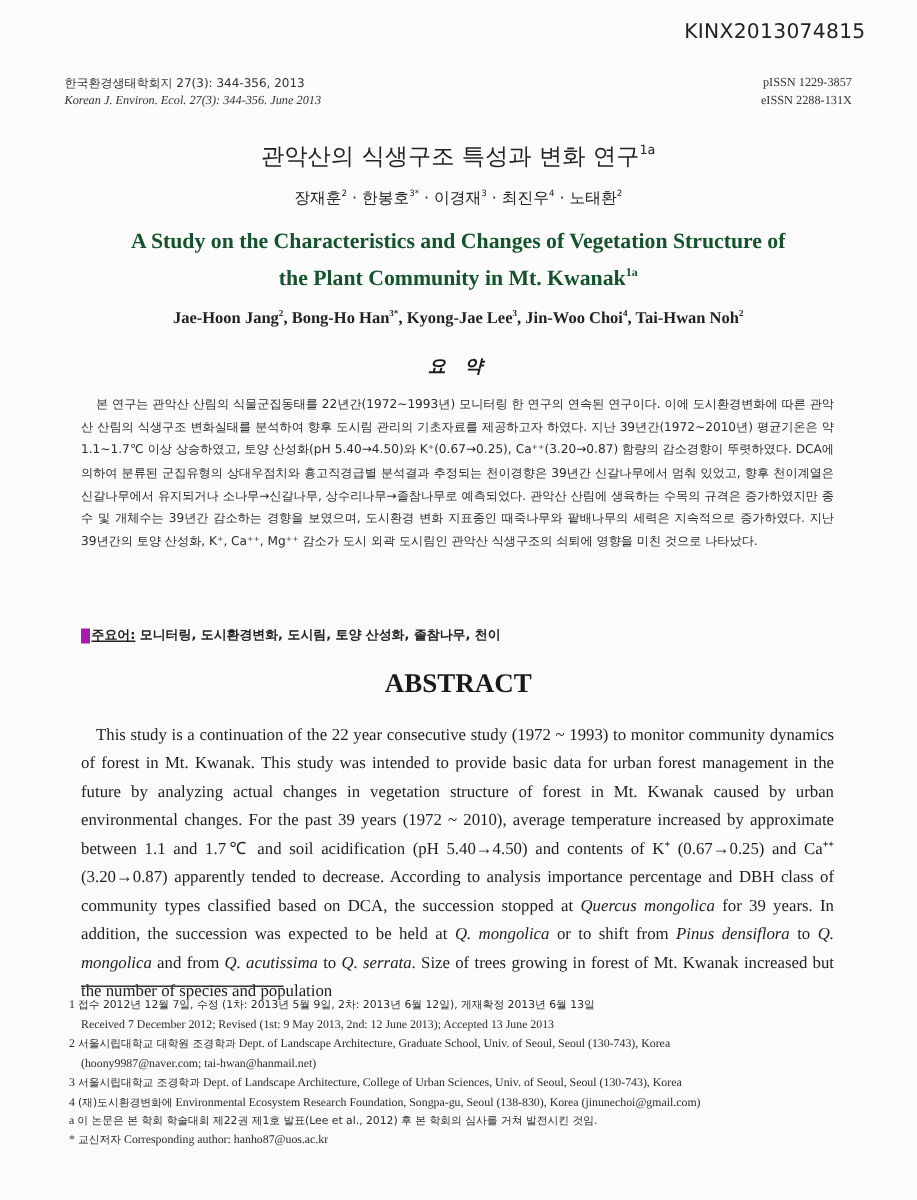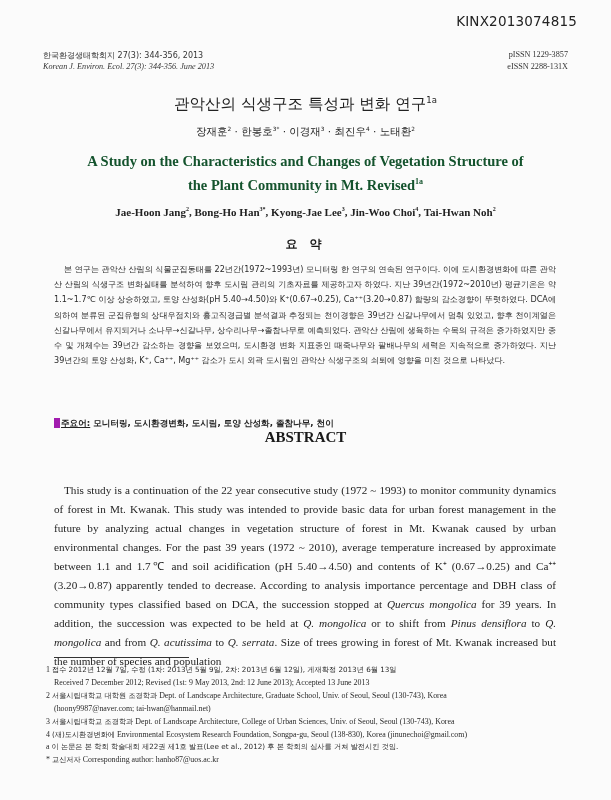--- a/index.html
+++ b/index.html
@@ -12,26 +12,26 @@
   .i1 { top:50px; right:43px; }
   .i2 { top:62px; right:43px; }
   .center { left:0; width:611px; text-align:center; }
   .kotitle { top:94px; font-family:"DejaVu Sans", sans-serif; font-size:15.5px; color:#222; }
   .kotitle sup, .entitle sup, .authors sup, .koauth sup { font-size:0.55em; }
   .koauth { top:125px; font-family:"DejaVu Sans", sans-serif; font-size:10.5px; color:#222; }
   .entitle { font-family:"Liberation Serif", serif; font-weight:bold; font-size:14.5px; color:#14532d; }
   .et1 { top:153px; }
   .et2 { top:177px; }
   .authors { top:206px; font-family:"Liberation Serif", serif; font-weight:bold; font-size:11px; color:#222; }
-  .yoyak { top:236px; font-family:"DejaVu Sans", sans-serif; font-weight:bold; font-size:12px; letter-spacing:4px; }
+  .yoyak { top:236px; font-family:"DejaVu Sans", sans-serif; font-weight:bold; font-size:12px; letter-spacing:4px;font-style:italic; }
   .kopara { top:262px; left:54px; width:502px; font-family:"DejaVu Sans", sans-serif; font-size:8.1px; line-height:15.2px; text-align:justify; color:#2a2a2a; }
   .kopara p { margin:0; text-indent:10px; }
   .keywords { top:418px; left:54px; font-family:"DejaVu Sans", sans-serif; font-weight:bold; font-size:8.6px; color:#222; }
   .keywords .kwlabel { text-decoration:underline; border-left:6px solid #a21caf; padding-left:1px; }
-  .abstract-h { top:429px; font-family:"Liberation Serif", serif; font-weight:bold; font-size:15px; }
+  .abstract-h { top:445px; font-family:"Liberation Serif", serif; font-weight:bold; font-size:18px; }
   .enpara { top:481px; left:54px; width:502px; font-family:"Liberation Serif", serif; font-size:11.2px; line-height:19px; text-align:justify; color:#1e1e1e; }
   .enpara p { margin:0; text-indent:10px; }
   .rule { top:657px; left:54px; width:135px; height:0; border-top:1px solid #333; }
   .foot { top:664px; left:46px; width:520px; font-size:7.9px; line-height:12.9px; color:#2a2a2a; font-family:"Liberation Serif", serif; }
   .foot .fn { display:block; white-space:nowrap; }
   .foot .ind { padding-left:8px; }
   .ko { font-family:"DejaVu Sans", sans-serif; font-size:7.2px; }
 </style>
 </head>
 <body>
@@ -47,21 +47,21 @@
 
 <div class="abs center koauth">
   <span>장재훈</span><sup>2</sup> · 
   <span>한봉호</span><sup>3*</sup> · 
   <span>이경재</span><sup>3</sup> · 
   <span>최진우</span><sup>4</sup> · 
   <span>노태환</span><sup>2</sup>
 </div>
 
 <div class="abs center entitle et1">A Study on the Characteristics and Changes of Vegetation Structure of</div>
-<div class="abs center entitle et2"><span>the Plant Community in Mt. Revised</span><sup>1a</sup></div>
+<div class="abs center entitle et2"><span>the Plant Community in Mt. Kwanak</span><sup>1a</sup></div>
 
 <div class="abs center authors">
   <span>Jae-Hoon Jang</span><sup>2</sup>, 
   <span>Bong-Ho Han</span><sup>3*</sup>, 
   <span>Kyong-Jae Lee</span><sup>3</sup>, 
   <span>Jin-Woo Choi</span><sup>4</sup>, 
   <span>Tai-Hwan Noh</span><sup>2</sup>
 </div>
 
 <div class="abs center yoyak">요 약</div>

